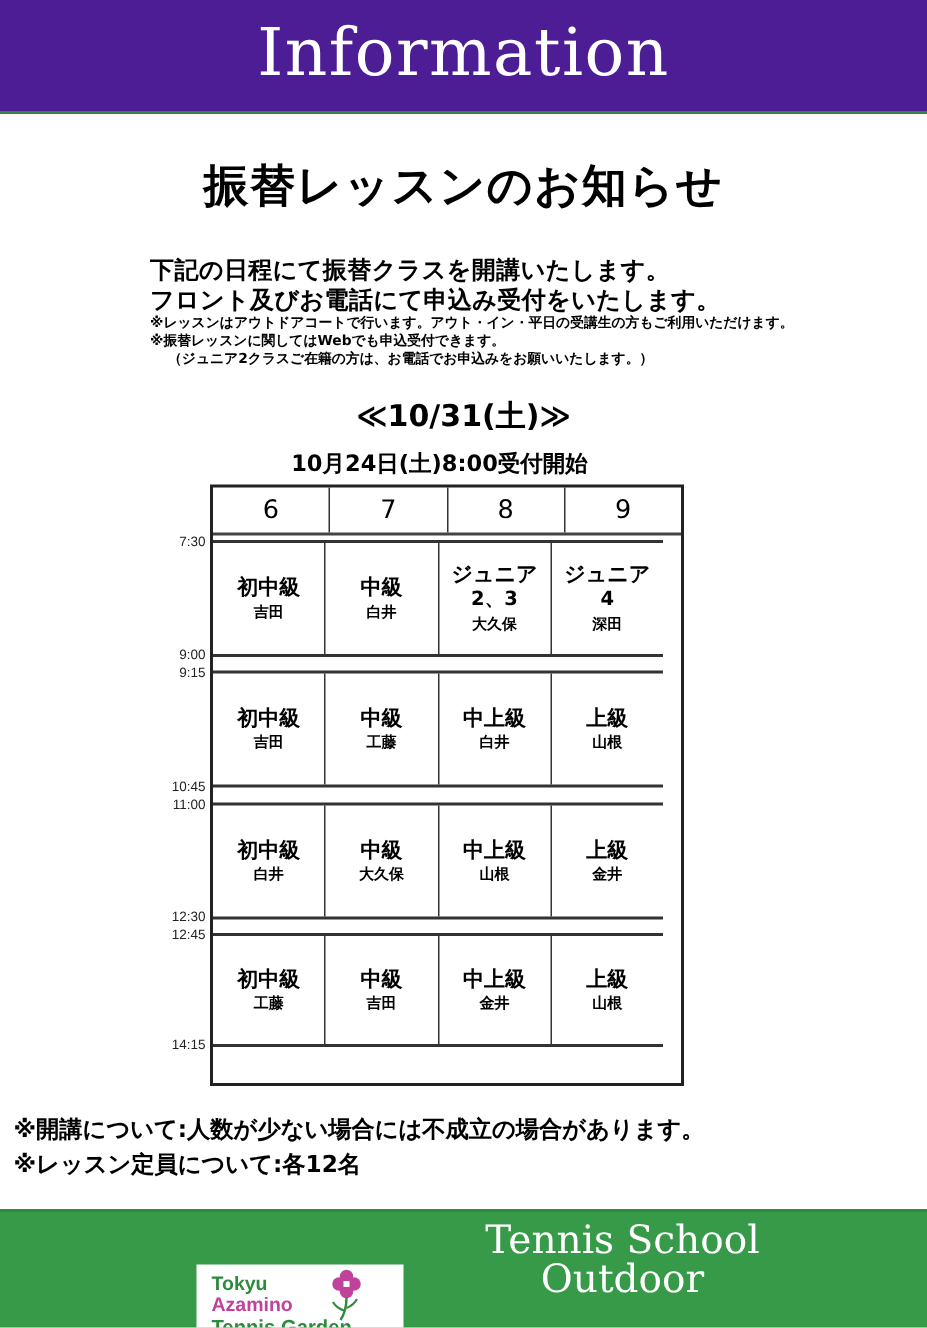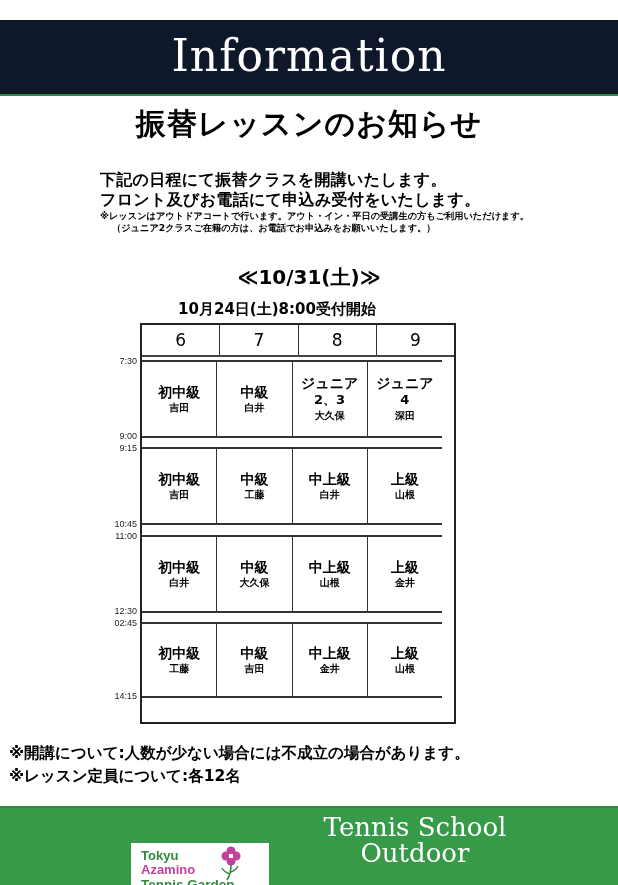--- a/index.html
+++ b/index.html
@@ -2,41 +2,41 @@
 <html><head>
 <meta charset="utf-8">
 <style>
   html, body { margin: 0; padding: 0; }
   body {
     width: 618px; height: 885px; background: #ffffff; position: relative; overflow: hidden;
     font-family: "DejaVu Sans", "Liberation Sans", sans-serif; color: #000;
   }
   .header-bar {
     position: absolute; left: 0; top: 0; width: 618px; height: 74px;
-    background: #0f172a; border-bottom: 2px solid #2e8a3e;
-    display: flex; align-items: center; justify-content: center; margin-top: 20px;
+    background: #4c1d95; border-bottom: 2px solid #2e8a3e;
+    display: flex; align-items: center; justify-content: center;
   }
   .header-title {
     font-family: "DejaVu Serif", "Liberation Serif", serif;
     color: #ffffff; font-size: 44px; letter-spacing: 1px; margin-top: -4px;
   }
   .notice-title {
     position: absolute; left: 0; width: 618px; top: 104px; text-align: center;
     font-size: 30px; font-weight: bold; letter-spacing: 1px;
   }
   .intro { position: absolute; left: 100px; top: 170px; }
   .intro .lead { font-size: 16px; font-weight: bold; line-height: 20px; letter-spacing: 0.3px; white-space: nowrap; }
   .intro .note { font-size: 9.2px; font-weight: bold; line-height: 12px; white-space: nowrap; }
   .intro .note.indent { padding-left: 12px; }
   .date-big {
     position: absolute; left: 0; width: 618px; top: 264px; text-align: center;
     font-size: 20px; font-weight: bold;
   }
   .date-sub {
-    position: absolute; left: 0; width: 554px; top: 300px; text-align: center;
+    position: absolute; left: 16px; width: 554px; top: 300px; text-align: center;
     font-size: 15px; font-weight: bold;
   }
   .schedule {
     position: absolute; left: 140px; top: 323px; width: 316px; height: 401px;
     border: 2px solid #222; box-sizing: border-box;
   }
   .col-head-row {
     position: absolute; left: 0; top: 0; width: 312px; height: 30px;
     display: flex; border-bottom: 2px solid #444;
   }
@@ -88,33 +88,34 @@
 <div class="header-bar">
   <span class="header-title">Information</span>
 </div>
 
 <div class="notice-title">振替レッスンのお知らせ</div>
 
 <div class="intro">
   <div class="lead">下記の日程にて振替クラスを開講いたします。</div>
   <div class="lead">フロント及びお電話にて申込み受付をいたします。</div>
   <div class="note">※レッスンはアウトドアコートで行います。アウト・イン・平日の受講生の方もご利用いただけます。</div>
+  <div class="note">※振替レッスンに関してはWebでも申込受付できます。</div>
   <div class="note indent">（ジュニア2クラスご在籍の方は、お電話でお申込みをお願いいたします。）</div>
 </div>
 
 <div class="date-big">≪10/31(土)≫</div>
 <div class="date-sub">10月24日(土)8:00受付開始</div>
 
 <div class="time-label" style="top:356px;">7:30</div>
 <div class="time-label" style="top:431px;">9:00</div>
 <div class="time-label" style="top:443px;">9:15</div>
 <div class="time-label" style="top:519px;">10:45</div>
 <div class="time-label" style="top:531px;">11:00</div>
 <div class="time-label" style="top:606px;">12:30</div>
-<div class="time-label" style="top:618px;">02:45</div>
+<div class="time-label" style="top:618px;">12:45</div>
 <div class="time-label" style="top:691px;">14:15</div>
 
 <div class="schedule">
   <div class="col-head-row">
     <div class="col-head">6</div>
     <div class="col-head">7</div>
     <div class="col-head">8</div>
     <div class="col-head">9</div>
   </div>
 

